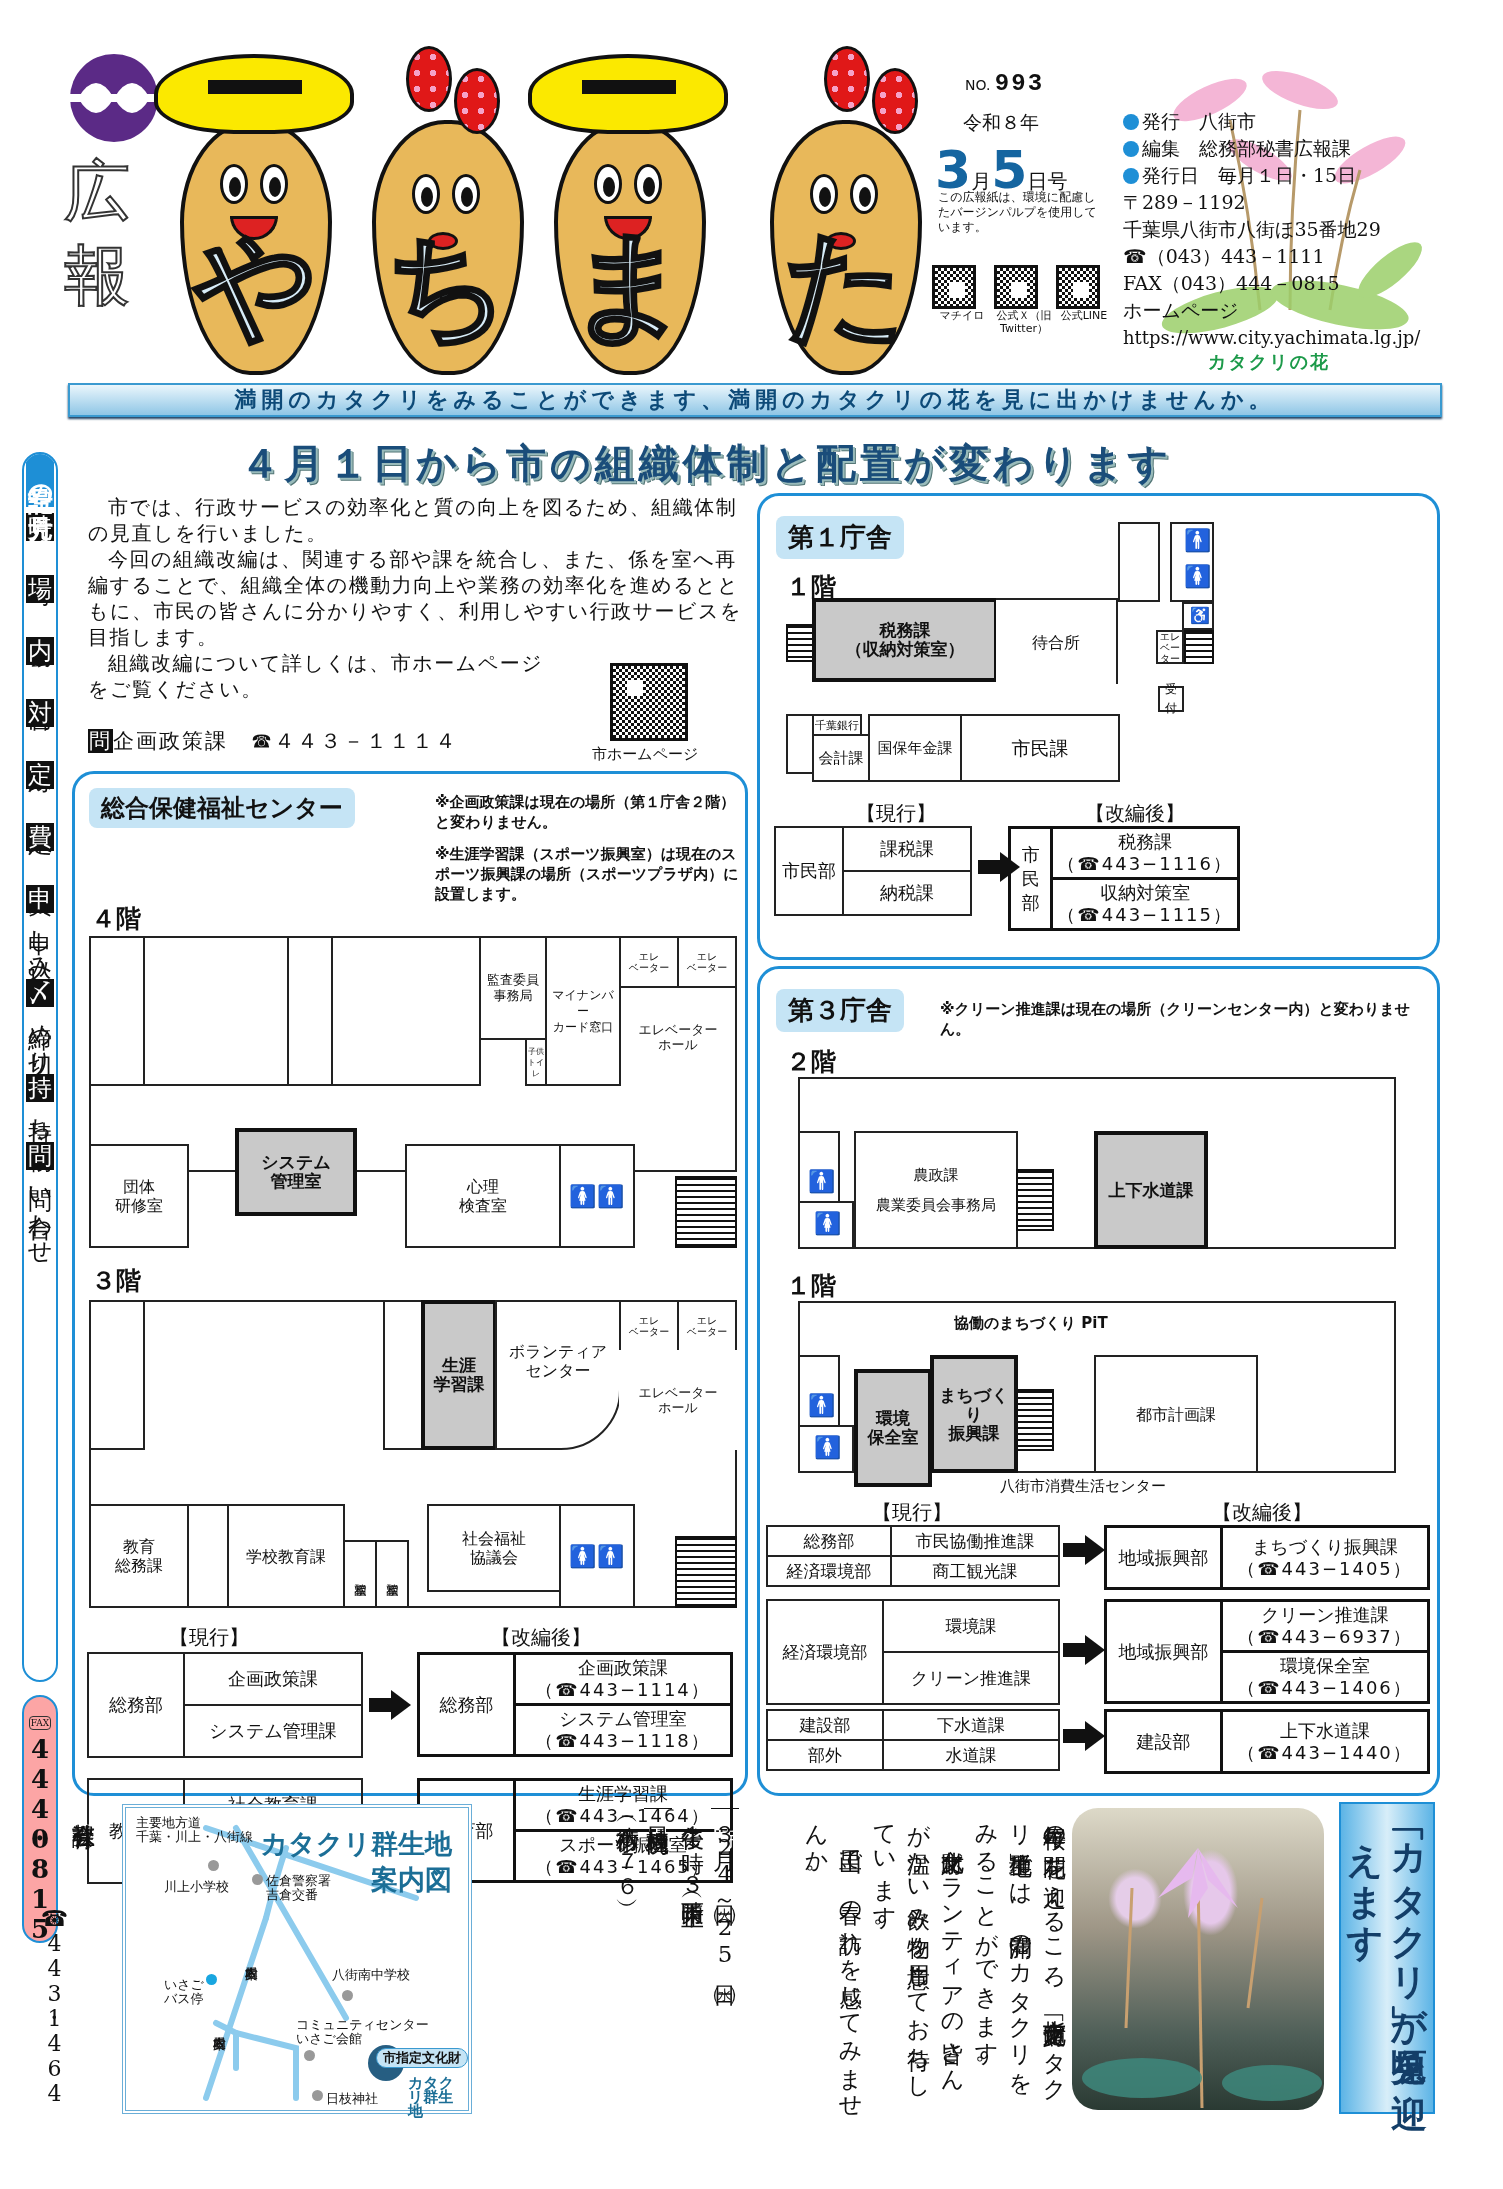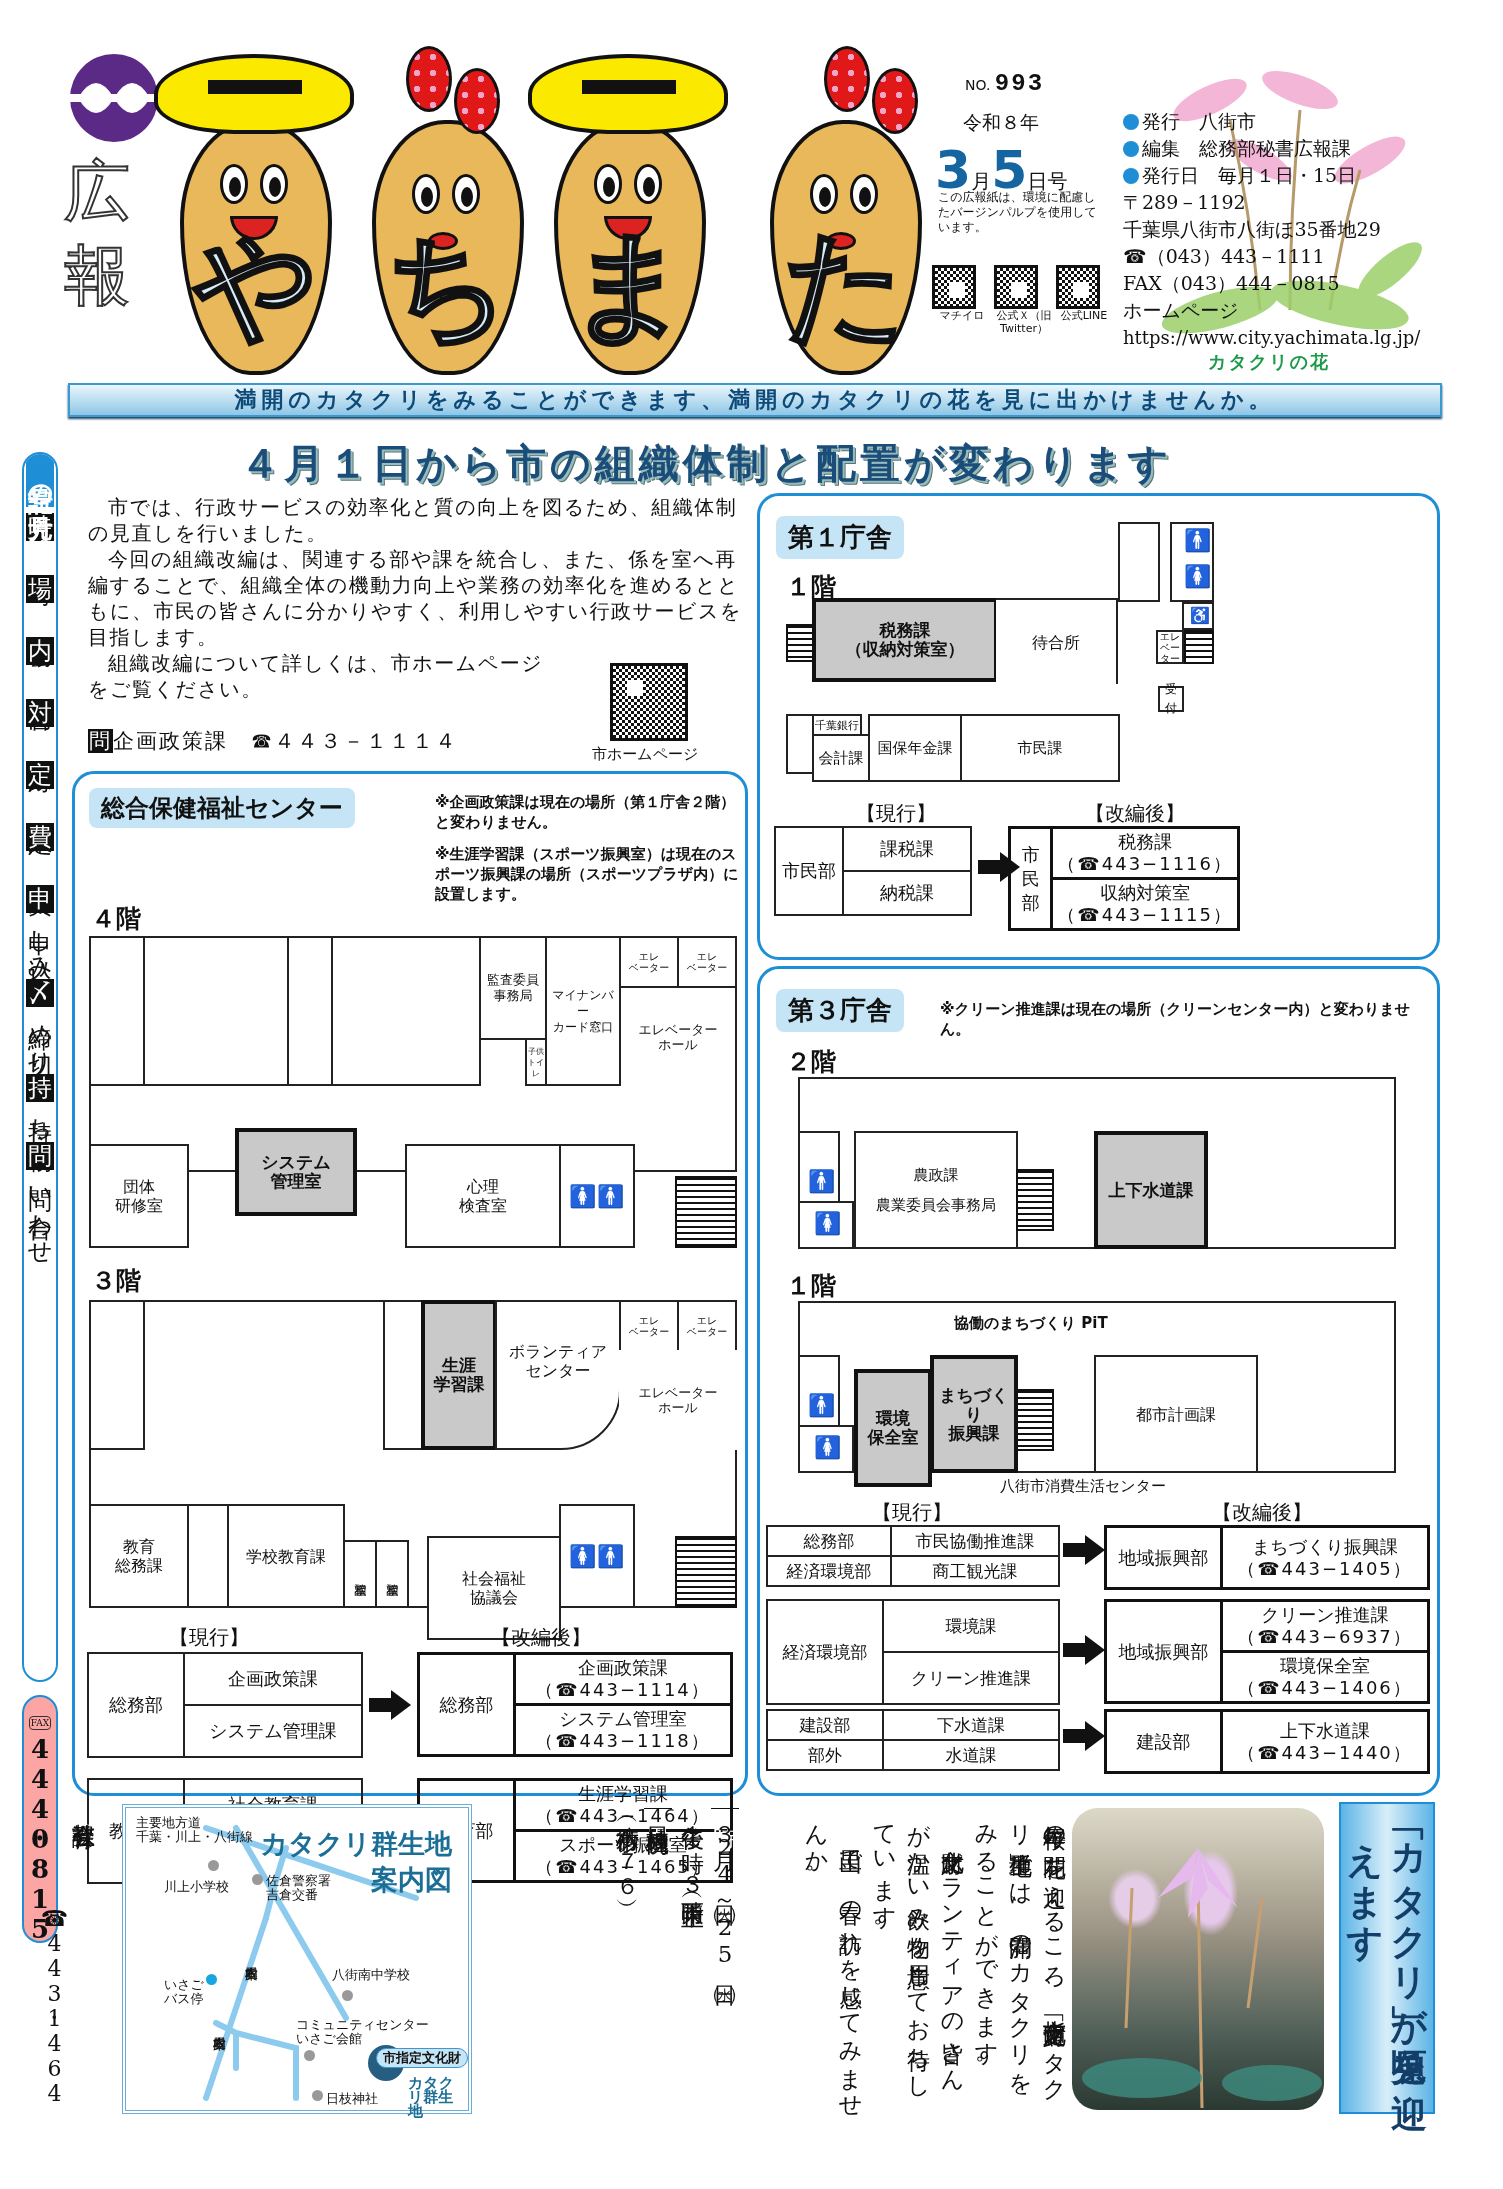--- a/index.html
+++ b/index.html
@@ -236,21 +236,21 @@
   <div class="fp" style="left:422px;top:106px;width:32px;height:28px">
       <span style="position:absolute;left:6px;top:2px;font-size:16px">♿</span>
     </div>
   <div class="room tiny" style="left:396px;top:134px;width:28px;height:34px;white-space:pre-line">エレベーター</div>
   <div class="stairs" style="left:424px;top:134px;width:30px;height:34px"></div>
   <div class="room" style="left:398px;top:190px;width:26px;height:26px;font-size:12px">受付</div>
   <div class="fp" style="left:26px;top:218px;width:30px;height:60px"></div>
   <div class="room tiny" style="left:52px;top:218px;width:50px;height:22px;font-size:11px">千葉銀行</div>
   <div class="room" style="left:52px;top:238px;width:58px;height:48px;font-size:15px">会計課</div>
   <div class="room" style="left:108px;top:218px;width:94px;height:68px;font-size:15px">国保年金課</div>
-  <div class="room" style="left:200px;top:218px;width:160px;height:68px;font-size:15px">市民課</div>
+  <div class="room" style="left:200px;top:218px;width:160px;height:68px;font-size:19px">市民課</div>
 
   <div class="col-label" style="left:96px;top:304px">【現行】</div>
   <div class="col-label" style="left:325px;top:304px">【改編後】</div>
   <table class="org" style="left:14px;top:330px;width:198px">
     <tbody>
         <tr>
           <td rowspan="2" style="width:68px">市民部</td>
           <td>課税課</td>
         </tr>
     <tr>
@@ -322,21 +322,21 @@
   <div class="room tiny" style="left:602px;top:526px;width:60px;height:52px;white-space:pre-line">エレ
 ベーター</div>
   <div class="room tiny" style="left:544px;top:576px;width:118px;height:100px;font-size:13px;line-height:15px;border:none;white-space:pre-line">エレベーター
 ホール</div>
   <div class="room" style="left:14px;top:730px;width:100px;height:104px;white-space:pre-line">教育
 総務課</div>
   <div class="fp" style="left:112px;top:730px;width:42px;height:104px"></div>
   <div class="room" style="left:152px;top:730px;width:118px;height:104px">学校教育課</div>
   <div class="room tiny" style="left:268px;top:766px;width:34px;height:68px;writing-mode:vertical-rl;font-size:12px">相談室</div>
   <div class="room tiny" style="left:300px;top:766px;width:34px;height:68px;writing-mode:vertical-rl;font-size:12px">相談室</div>
-  <div class="room" style="left:352px;top:762px;width:134px;height:104px;white-space:pre-line">社会福祉
+  <div class="room" style="left:352px;top:730px;width:134px;height:88px;white-space:pre-line">社会福祉
 協議会</div>
   <div class="room wc" style="left:484px;top:730px;width:76px;height:104px">🚺🚹</div>
   <div class="stairs" style="left:600px;top:762px;width:62px;height:72px"></div>
 
   <div class="col-label" style="left:94px;top:850px">【現行】</div>
   <div class="col-label" style="left:416px;top:850px">【改編後】</div>
   <table class="org" style="left:12px;top:878px;width:276px">
     <tbody>
         <tr>
           <td rowspan="2" style="width:96px">総務部</td>

